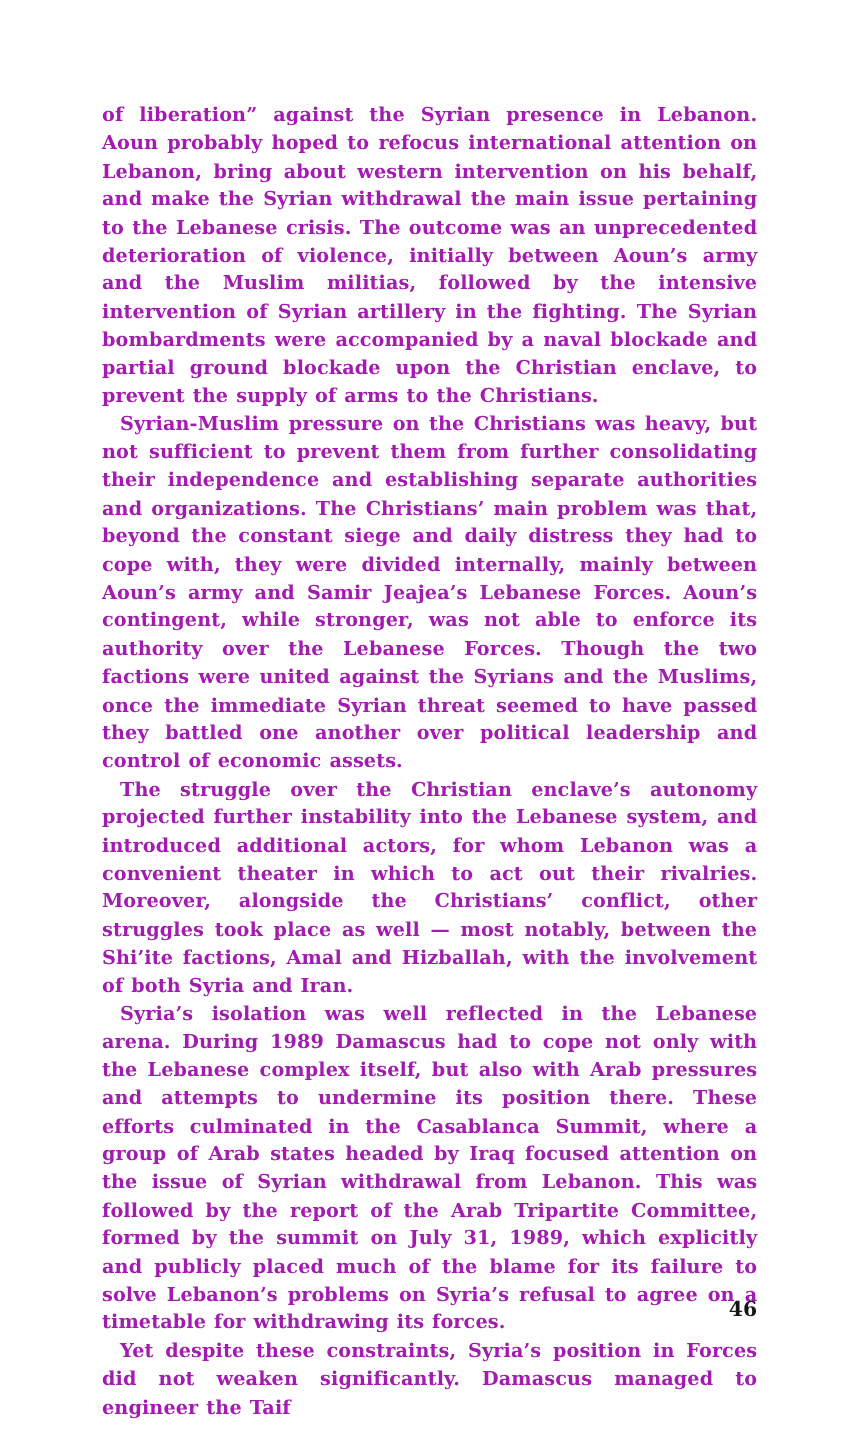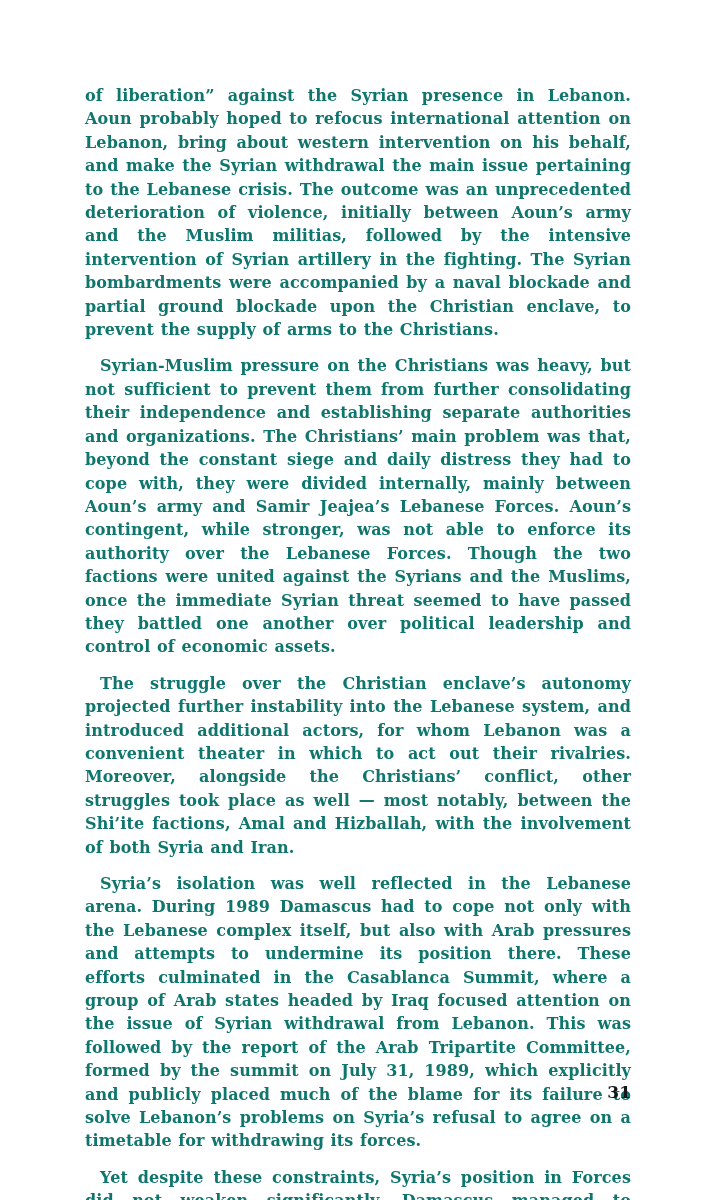--- a/index.html
+++ b/index.html
@@ -28,25 +28,24 @@
   }
   .text-block p {
     margin: 0;
     padding: 0;
     font-size: 16px;
     line-height: 23.4px;
     font-weight: 600;
     text-align: justify;
     letter-spacing: 0.1px;
     word-spacing: 1px;
-    color: #0f766e;
+    color: #a21caf;
   }
   .text-block p.indent {
     text-indent: 15px;
-    margin-top: 13px;
   }
   .page-number {
     position: absolute;
     top: 1082px;
     right: 85px;
     font-size: 17px;
     font-weight: 600;
     color: #161616;
     font-family: "DejaVu Serif", serif;
   }
@@ -55,14 +54,14 @@
 <body>
 
 <div class="book-page">
   <div class="text-block">
     <p>of liberation” against the Syrian presence in Lebanon. Aoun probably hoped to refocus international attention on Lebanon, bring about western intervention on his behalf, and make the Syrian withdrawal the main issue pertaining to the Lebanese crisis. The outcome was an unprecedented deterioration of violence, initially between Aoun’s army and the Muslim militias, followed by the intensive intervention of Syrian artillery in the fighting. The Syrian bombardments were accompanied by a naval blockade and partial ground blockade upon the Christian enclave, to prevent the supply of arms to the Christians.</p>
     <p class="indent">Syrian-Muslim pressure on the Christians was heavy, but not sufficient to prevent them from further consolidating their independence and establishing separate authorities and organizations. The Christians’ main problem was that, beyond the constant siege and daily distress they had to cope with, they were divided internally, mainly between Aoun’s army and Samir Jeajea’s Lebanese Forces. Aoun’s contingent, while stronger, was not able to enforce its authority over the Lebanese Forces. Though the two factions were united against the Syrians and the Muslims, once the immediate Syrian threat seemed to have passed they battled one another over political leadership and control of economic assets.</p>
     <p class="indent">The struggle over the Christian enclave’s autonomy projected further instability into the Lebanese system, and introduced additional actors, for whom Lebanon was a convenient theater in which to act out their rivalries. Moreover, alongside the Christians’ conflict, other struggles took place as well — most notably, between the Shi’ite factions, Amal and Hizballah, with the involvement of both Syria and Iran.</p>
     <p class="indent">Syria’s isolation was well reflected in the Lebanese arena. During 1989 Damascus had to cope not only with the Lebanese complex itself, but also with Arab pressures and attempts to undermine its position there. These efforts culminated in the Casablanca Summit, where a group of Arab states headed by Iraq focused attention on the issue of Syrian withdrawal from Lebanon. This was followed by the report of the Arab Tripartite Committee, formed by the summit on July 31, 1989, which explicitly and publicly placed much of the blame for its failure to solve Lebanon’s problems on Syria’s refusal to agree on a timetable for withdrawing its forces.</p>
     <p class="indent">Yet despite these constraints, Syria’s position in Forces did not weaken significantly. Damascus managed to engineer the Taif</p>
   </div>
-  <div class="page-number">31</div>
+  <div class="page-number">46</div>
 </div>
 
 </body></html>

